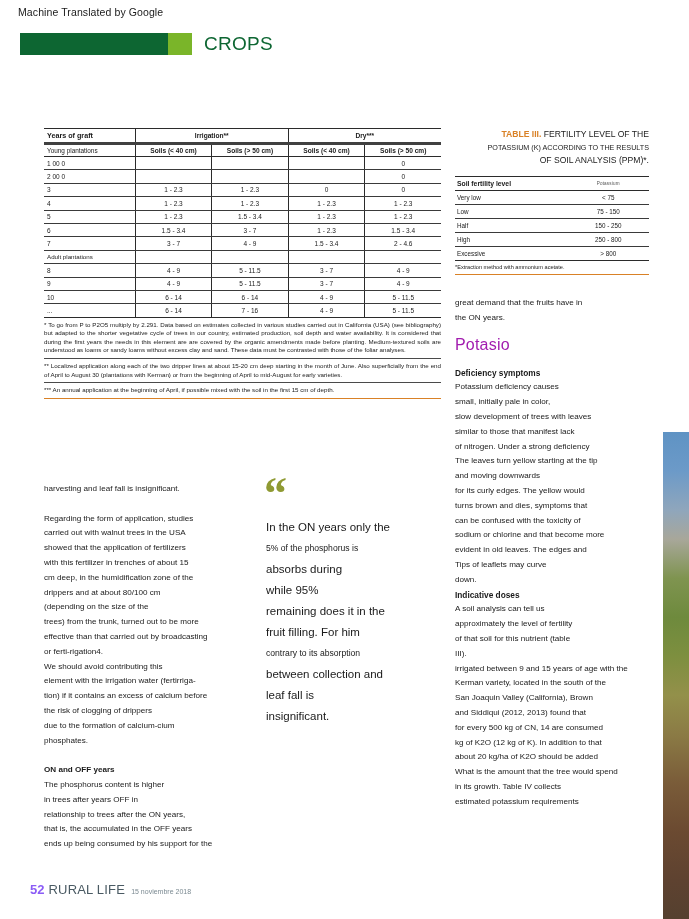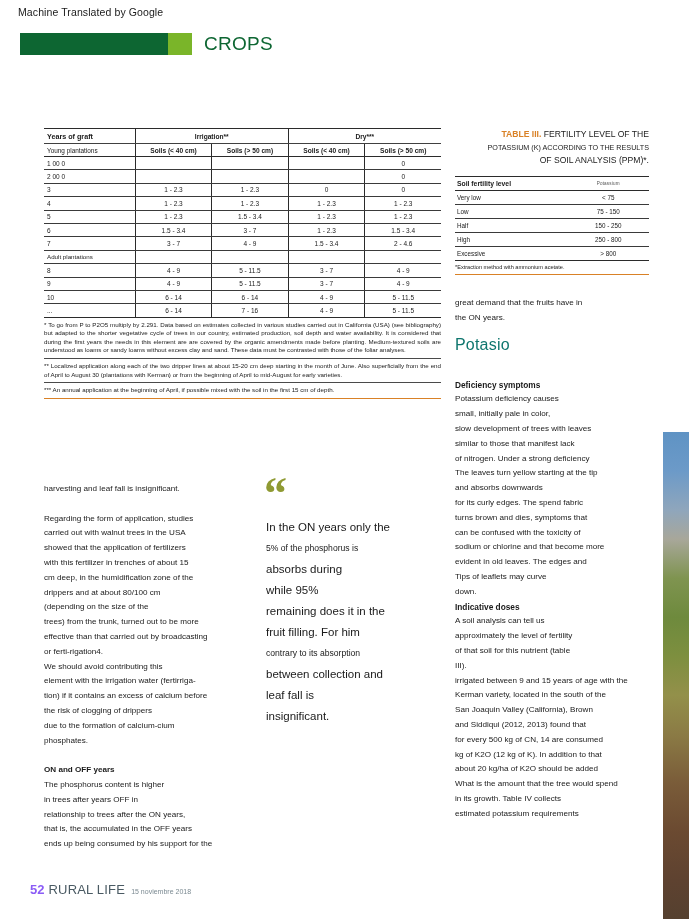--- a/index.html
+++ b/index.html
@@ -43,21 +43,21 @@
   .tbl-title .rest{ color:#1a1a1a; font-weight:normal; }
 
   table{ border-collapse:collapse; width:100%; }
   table td, table th{ padding:0; }
 
   
   .t2-wrap{ position:absolute; left:44px; top:128px; width:397px; }
   .t2-title{ margin-bottom:7px; }
   table.t2{ font-size:6.6px; }
   table.t2 .hdr-top td{
-    border-top:1.4px solid #2b2b2b; border-bottom:1px solid #404040;
+    border-top:1.4px solid #2b2b2b; border-bottom:3px solid #404040;
     height:15px; font-weight:bold; text-align:center; vertical-align:middle;
   }
   table.t2 .hdr-top td.first{ text-align:left; padding-left:3px; font-size:7.2px; }
   table.t2 .hdr-sub td{
     border-bottom:1px solid #2b2b2b; height:13px;
     font-weight:bold; text-align:center; font-size:6.6px;
   }
   table.t2 .hdr-sub td.first{ text-align:left; padding-left:3px; font-weight:normal; font-size:6.4px; }
   table.t2 tbody td{
     border-bottom:1px solid #3a3a3a; height:13.4px;
@@ -97,22 +97,22 @@
 
   
   .col{ position:absolute; font-size:8.1px; line-height:14.8px; }
   .col p{ margin:0 0 0 0; }
   .col .blank{ height:14.8px; }
   .col .bold{ font-weight:bold; }
   .col-left{ left:44px; top:482px; width:200px; }
   .col-right{ left:455px; top:296px; width:196px; }
 
   .h-potasio{
-    color:#0f766e; font-size:16px; font-weight:normal;
-    line-height:20px; margin:9px 0 23px 0; letter-spacing:.2px;
+    color:#a21caf; font-size:16px; font-weight:normal;
+    line-height:20px; margin:9px 0 11px 0; letter-spacing:.2px;
   }
   .sub-head{ font-weight:bold; font-size:8.3px; margin-top:9px; margin-bottom:2px; }
 
   
   .quote{ position:absolute; left:264px; top:478px; width:152px; }
   .quote-mark{
     color:#8f9a33; font-size:46px; line-height:32px;
     font-family:"Liberation Serif", serif; font-weight:bold;
     letter-spacing:-2px; height:34px;
   }
@@ -340,22 +340,22 @@
   <p>great demand that the fruits have in</p>
   <p>the ON years.</p>
   <div class="h-potasio">Potasio</div>
   <p class="sub-head">Deficiency symptoms</p>
   <p>Potassium deficiency causes</p>
   <p>small, initially pale in color,</p>
   <p>slow development of trees with leaves</p>
   <p>similar to those that manifest lack</p>
   <p>of nitrogen. Under a strong deficiency</p>
   <p>The leaves turn yellow starting at the tip</p>
-  <p>and absorbs downwards</p>
-  <p>for its curly edges. The spend fabric</p>
+  <p>and moving downwards</p>
+  <p>for its curly edges. The yellow would</p>
   <p>turns brown and dies, symptoms that</p>
   <p>can be confused with the toxicity of</p>
   <p>sodium or chlorine and that become more</p>
   <p>evident in old leaves. The edges and</p>
   <p>Tips of leaflets may curve</p>
   <p>down.</p>
   <p class="sub-head">Indicative doses</p>
   <p>A soil analysis can tell us</p>
   <p>approximately the level of fertility</p>
   <p>of that soil for this nutrient (table</p>

